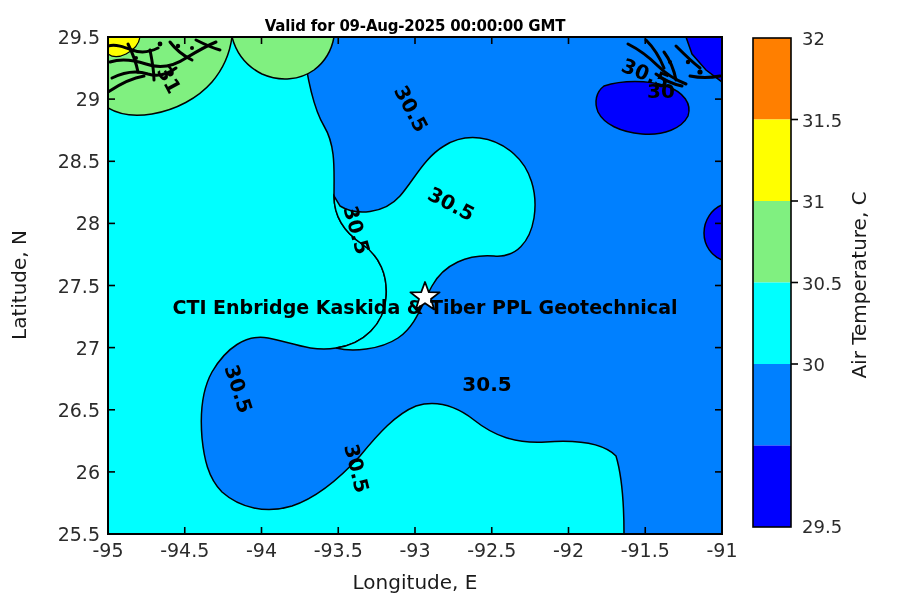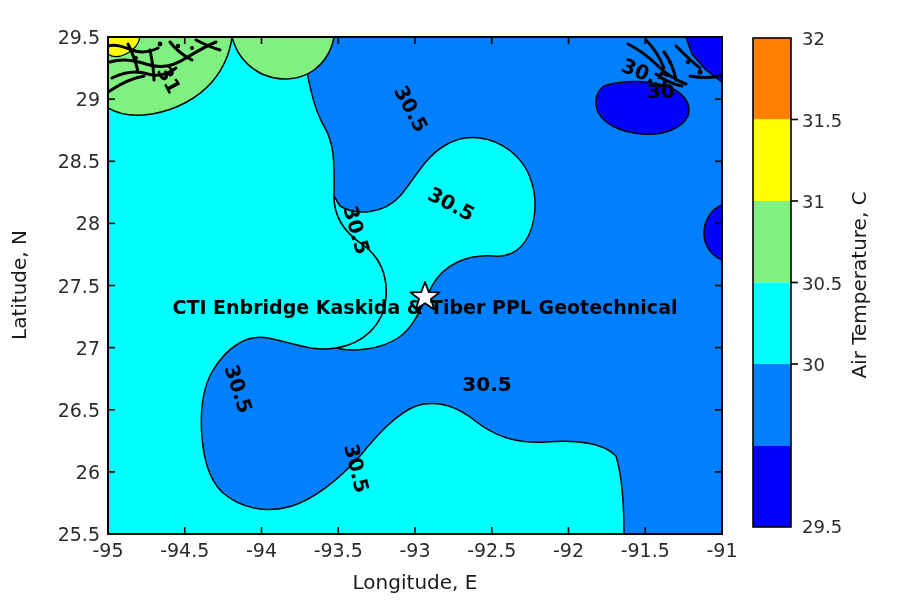--- a/index.html
+++ b/index.html
@@ -62,20 +62,21 @@
     font-weight: bold;
     fill: #000000;
     font-family: "DejaVu Sans", "Liberation Sans", sans-serif;
   }
 </style>
 </head>
 <body>
 
 <div id="figure">
 
+  <div class="title">Valid for 09-Aug-2025 00:00:00 GMT</div>
 
   <svg id="plotsvg" width="900" height="600">
     <defs>
       <clipPath id="plotclip">
         <rect x="108" y="37" width="614" height="497"></rect>
       </clipPath>
     </defs>
 
     <g clip-path="url(#plotclip)">
 

